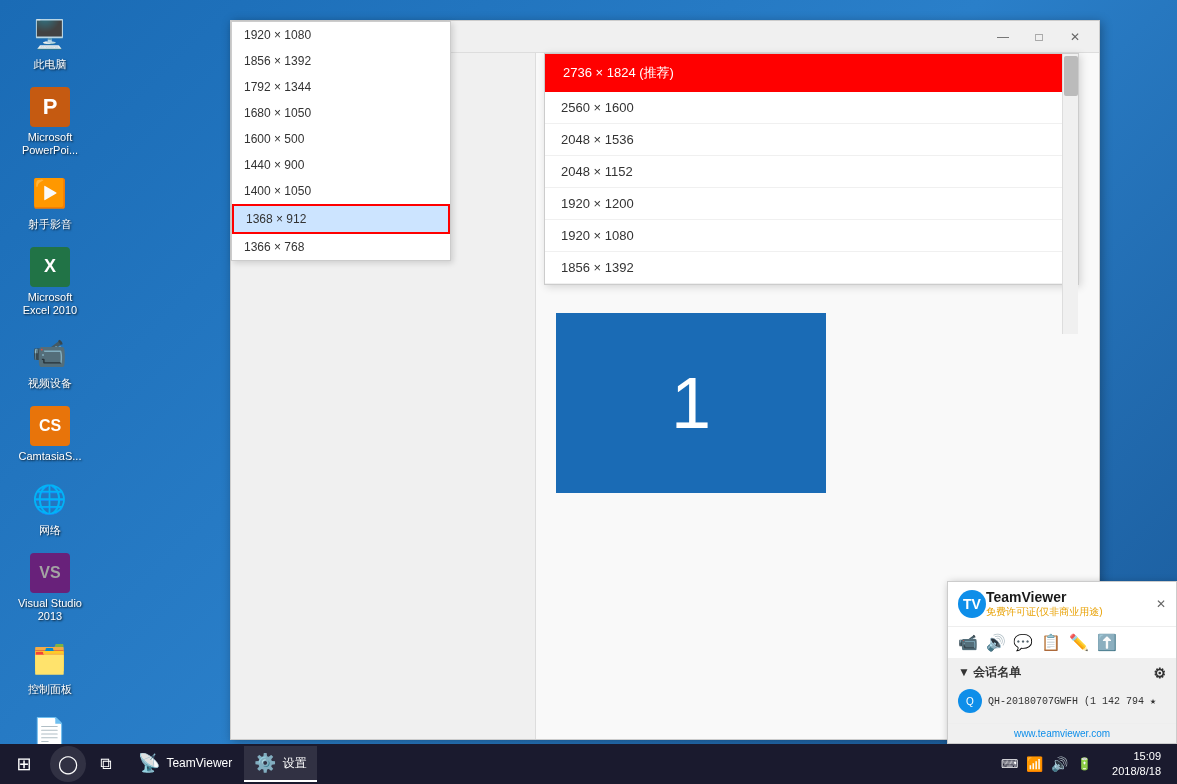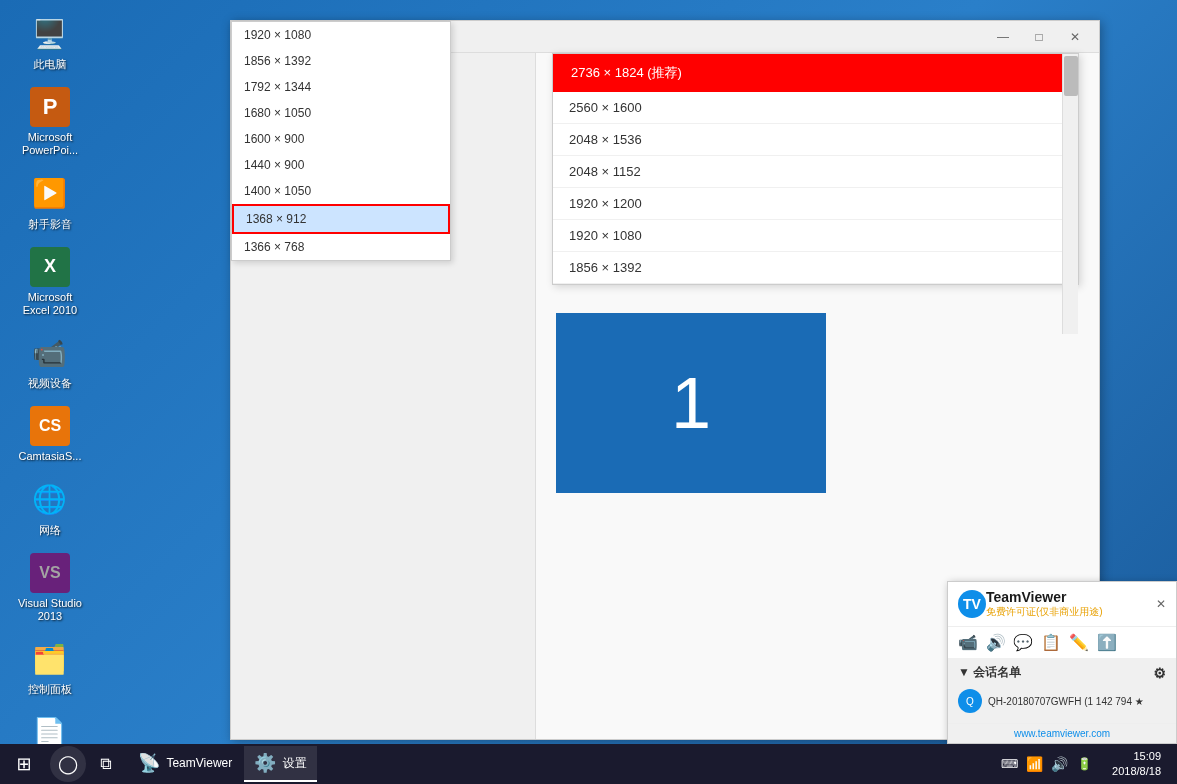--- a/index.html
+++ b/index.html
@@ -172,21 +172,21 @@
     .settings-main {
       flex: 1;
       background: #f9f9f9;
       position: relative;
     }
 
     
     .top-dropdown {
       position: absolute;
       top: 0;
-      left: 16px;
+      left: 8px;
       right: 20px;
       background: white;
       border: 1px solid #ccc;
       box-shadow: 2px 2px 8px rgba(0,0,0,0.15);
       z-index: 20;
     }
 
     .top-dropdown-item {
       padding: 8px 16px;
       font-size: 13px;
@@ -492,21 +492,21 @@
           <span class="gear-icon">⚙</span>
           <span>高级显示设置</span>
         </div>
         <div class="settings-section-title">自定义显示器</div>
 
         <div class="resolution-dropdown-left">
           <div class="res-option">1920 × 1080</div>
           <div class="res-option">1856 × 1392</div>
           <div class="res-option">1792 × 1344</div>
           <div class="res-option">1680 × 1050</div>
-          <div class="res-option">1600 × 900</div>
+          <div class="res-option">1600 × 500</div>
           <div class="res-option">1440 × 900</div>
           <div class="res-option">1400 × 1050</div>
           <div class="res-option selected highlight-red">1368 × 912</div>
           <div class="res-option">1366 × 768</div>
         </div>
       </div>
 
       <div class="settings-main">
 
         <div class="top-dropdown">
@@ -546,21 +546,21 @@
       <span class="tv-tool-icon">✏️</span>
       <span class="tv-tool-icon">⬆️</span>
     </div>
     <div class="tv-sessions">
       <div class="tv-sessions-header">
         <span>▼ 会话名单</span>
         <span style="margin-left:auto; font-size:14px; cursor:pointer;">⚙</span>
       </div>
       <div class="tv-session-item">
         <div class="tv-session-icon">Q</div>
-        <div style="font-size:10px;">QH-20180707GWFH (1 142 794 ★</div>
+        <div style="font-size:10px;font-family:Liberation Mono, monospace;">QH-20180707GWFH (1 142 794 ★</div>
       </div>
     </div>
     <div class="tv-link" style="color:#0e8ee9;">www.teamviewer.com</div>
   </div>
 
   <div class="taskbar">
     <div class="taskbar-start">
       <span>⊞</span>
     </div>
     <div style="width:36px; height:36px; background:rgba(255,255,255,0.1); border-radius:50%; display:flex; align-items:center; justify-content:center; cursor:pointer; margin:0 2px;">

